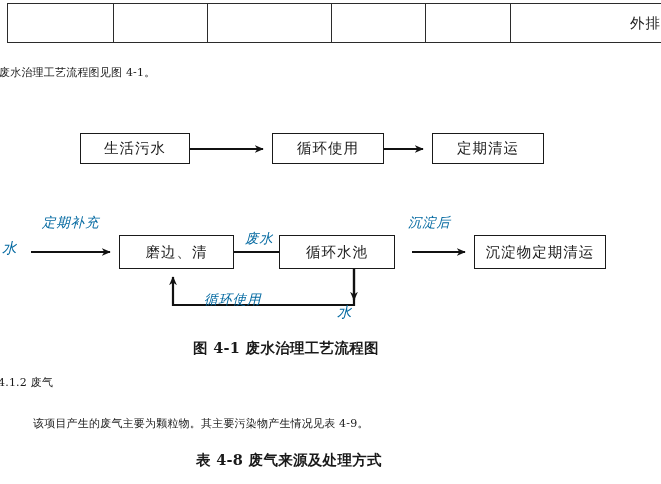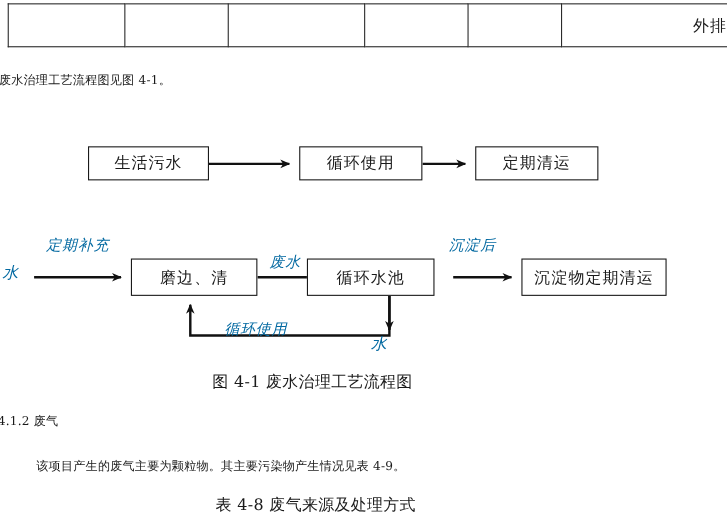--- a/index.html
+++ b/index.html
@@ -49,20 +49,21 @@
   .p-wastewater-intro { left: -1px; top: 62px; }
   .p-section-heading  { left: -2px; top: 372px; }
   .p-exhaust-body     { left: 33px; top: 413px; }
 
   .caption {
     position: absolute;
     font-size: 14.5px;
     line-height: 20px;
     white-space: nowrap;
     letter-spacing: 0.3px;
+    font-weight: bold;
   }
   .cap-fig41 { left: 193px; top: 338px; }
   .cap-tab42 { left: 196px; top: 450px; }
 
   
   .flow {
     position: absolute;
     left: 0; top: 0;
     width: 661px; height: 484px;
     pointer-events: none;

